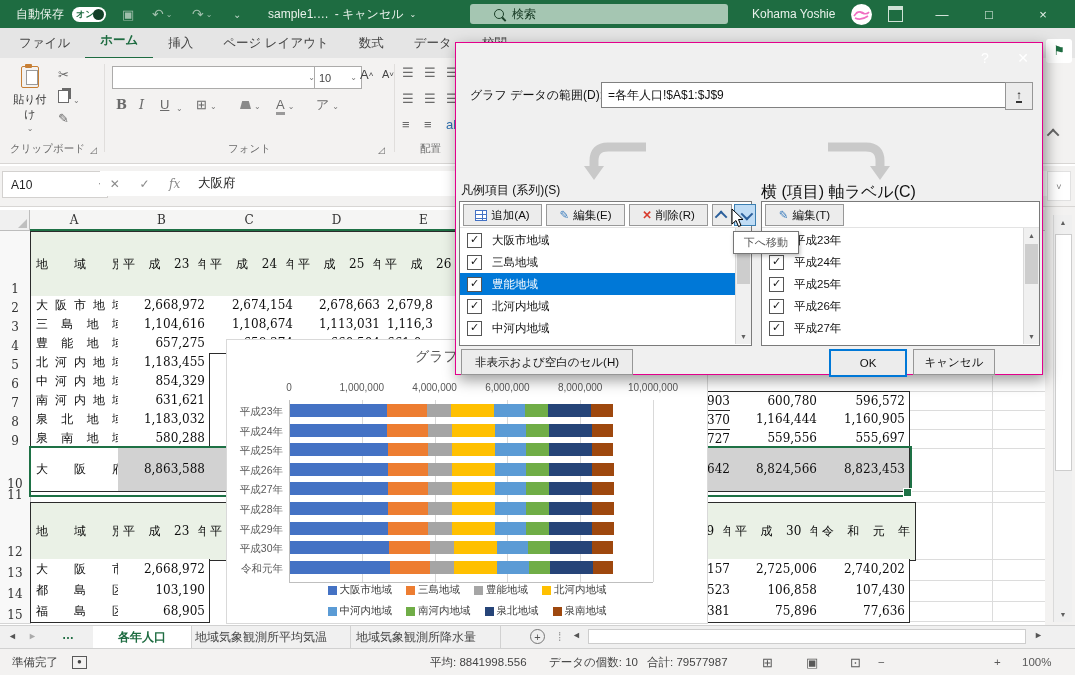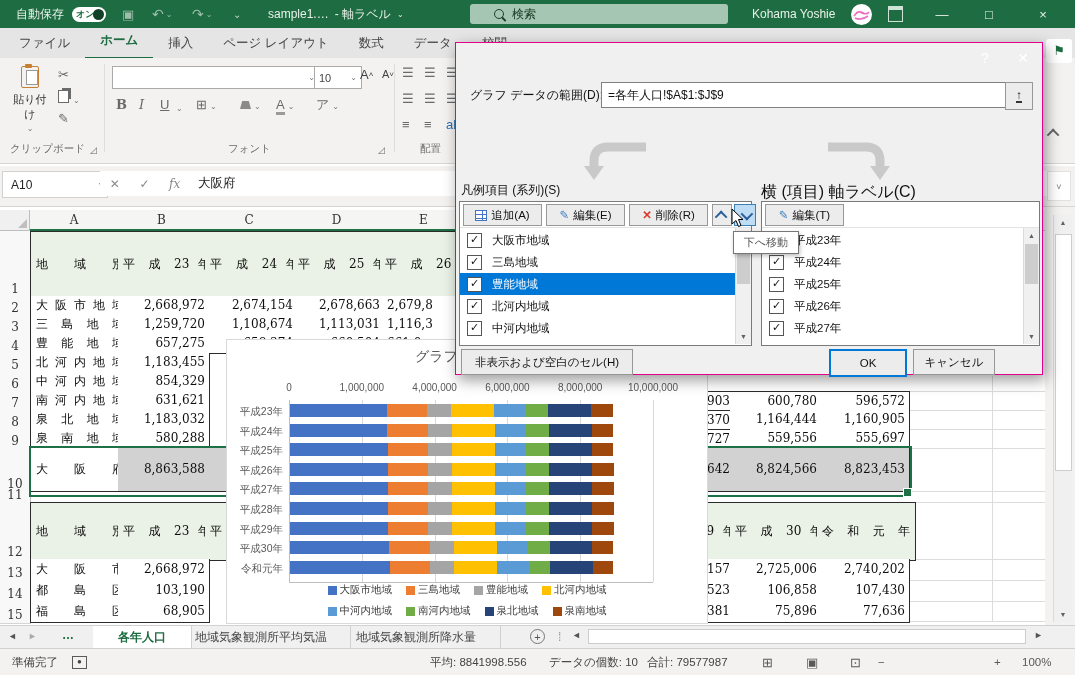--- a/index.html
+++ b/index.html
@@ -106,21 +106,21 @@
           <span class="on">オン</span>
           <span class="knob"></span>
         </span>
     </div>
     <div class="tb-item" style="left:122px;color:#9FBFAC;font-size:13px">▣</div>
     <div class="tb-item" style="left:152px;color:#9FBFAC;font-size:14px">↶<span style="font-size:8px;margin-left:2px">⌄</span></div>
     <div class="tb-item" style="left:192px;color:#9FBFAC;font-size:14px">↷<span style="font-size:8px;margin-left:2px">⌄</span></div>
     <div class="tb-item" style="left:233px;color:#BFD6C8;font-size:10px">⌄</div>
     <div class="tb-item" style="left:268px">
       <span>sample1.…</span>
-        <span style="margin-left:6px">- 軸ラベル</span>
+        <span style="margin-left:6px">- キャンセル</span>
         <span style="font-size:8px;margin-left:6px">⌄</span>
     </div>
     <div class="tb-item" style="left:470px;top:4px;height:20px">
       <span class="searchbox">
           <span class="mag"></span>
           <span>検索</span>
         </span>
     </div>
     <div class="tb-item" style="left:752px">Kohama Yoshie</div>
     <div class="tb-item" style="left:851px;top:3px;height:22px">
@@ -259,21 +259,21 @@
       <div class="cell grn just bt" style="left: 118px; top: 231px; width: 87px; height: 65px; line-height: 64px;">平 成 23 年</div>
       <div class="cell grn just bt" style="left: 205px; top: 231px; width: 88px; height: 65px; line-height: 64px;">平 成 24 年</div>
       <div class="cell grn just bt" style="left: 293px; top: 231px; width: 87px; height: 65px; line-height: 64px;">平 成 25 年</div>
       <div class="cell grn just bt" style="left: 380px; top: 231px; width: 87px; height: 65px; line-height: 64px;">平 成 26 年</div>
       <div class="cell just bl" style="left: 30px; top: 296px; width: 88px; height: 19px; line-height: 18px;">大阪市地域</div>
       <div class="cell num" style="left: 118px; top: 296px; width: 87px; height: 19px; line-height: 18px;">2,668,972</div>
       <div class="cell num" style="left: 205px; top: 296px; width: 88px; height: 19px; line-height: 18px;">2,674,154</div>
       <div class="cell num" style="left: 293px; top: 296px; width: 87px; height: 19px; line-height: 18px;">2,678,663</div>
       <div class="cell pl" style="left: 380px; top: 296px; width: 87px; height: 19px; line-height: 18px;">2,679,8</div>
       <div class="cell just bl" style="left: 30px; top: 315px; width: 88px; height: 19px; line-height: 18px;">三 島 地 域</div>
-      <div class="cell num" style="left: 118px; top: 315px; width: 87px; height: 19px; line-height: 18px;">1,259,720</div>
+      <div class="cell num" style="left: 118px; top: 315px; width: 87px; height: 19px; line-height: 18px;">1,104,616</div>
       <div class="cell num" style="left: 205px; top: 315px; width: 88px; height: 19px; line-height: 18px;">1,108,674</div>
       <div class="cell num" style="left: 293px; top: 315px; width: 87px; height: 19px; line-height: 18px;">1,113,031</div>
       <div class="cell pl" style="left: 380px; top: 315px; width: 87px; height: 19px; line-height: 18px;">1,116,3</div>
       <div class="cell just bl" style="left: 30px; top: 334px; width: 88px; height: 19px; line-height: 18px;">豊 能 地 域</div>
       <div class="cell num" style="left: 118px; top: 334px; width: 87px; height: 19px; line-height: 18px;">657,275</div>
       <div class="cell num" style="left: 205px; top: 334px; width: 88px; height: 19px; line-height: 18px;">658,374</div>
       <div class="cell num" style="left: 293px; top: 334px; width: 87px; height: 19px; line-height: 18px;">660,504</div>
       <div class="cell pl" style="left: 380px; top: 334px; width: 87px; height: 19px; line-height: 18px;">661,0</div>
       <div class="cell just bl" style="left: 30px; top: 353px; width: 88px; height: 19px; line-height: 18px;">北河内地域</div>
       <div class="cell num" style="left: 118px; top: 353px; width: 87px; height: 19px; line-height: 18px;">1,183,455</div>

